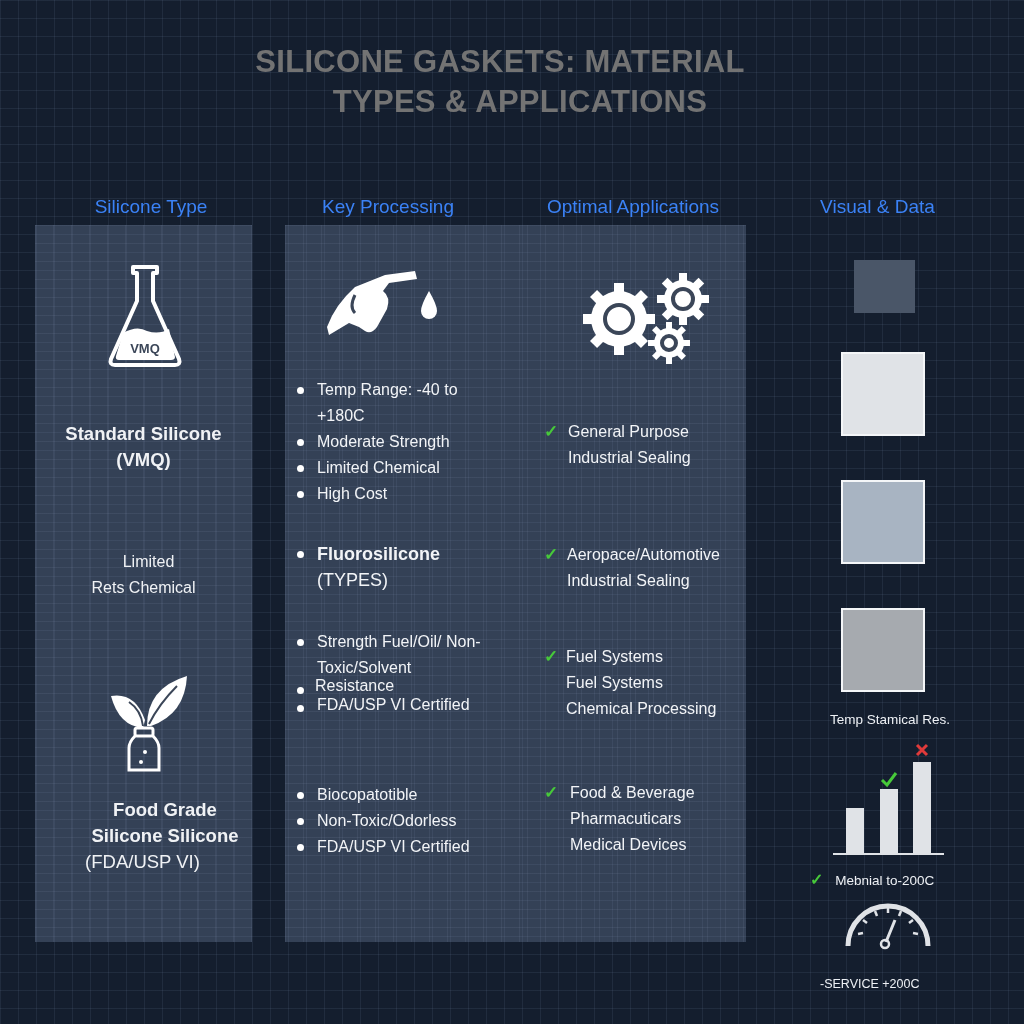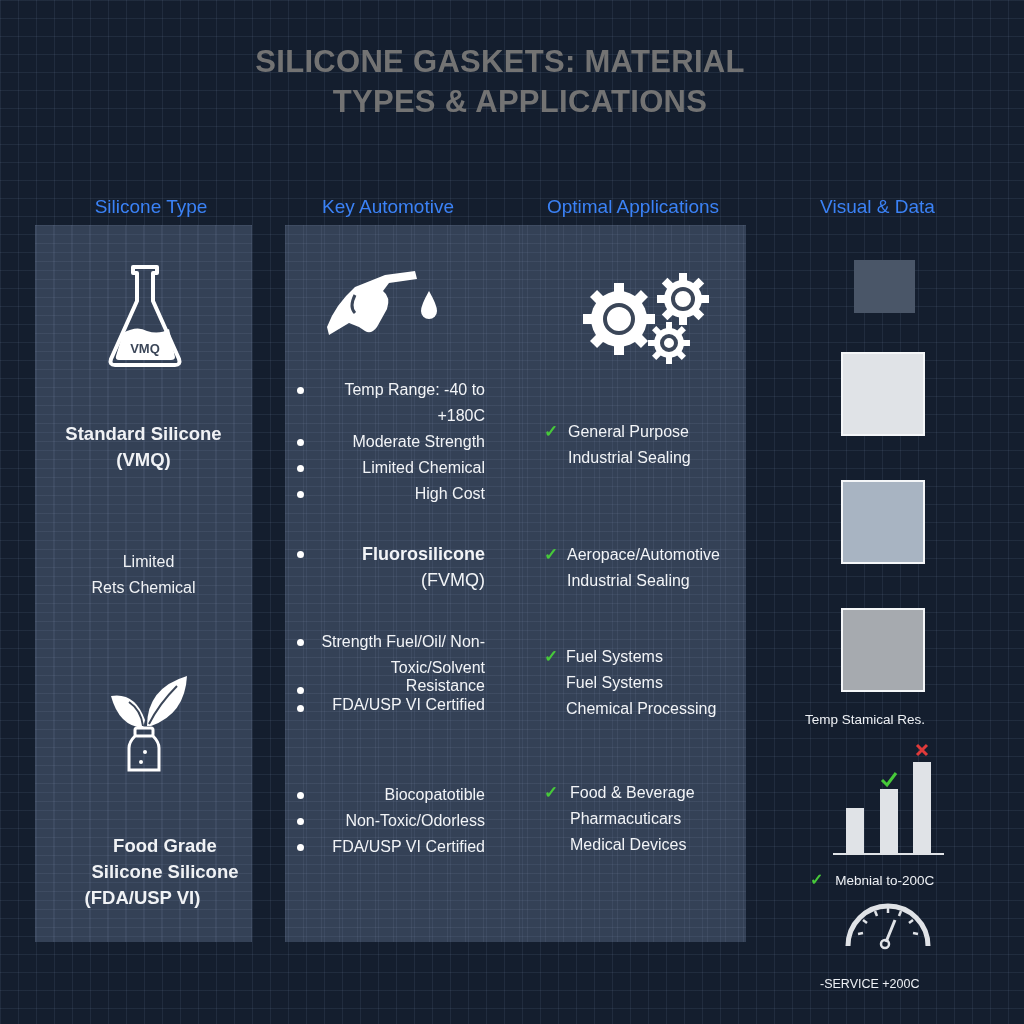--- a/index.html
+++ b/index.html
@@ -41,21 +41,21 @@
 </style>
 </head>
 <body>
 
 <div class="title">
   <span>SILICONE GASKETS: MATERIAL</span>
   <span class="l2">TYPES &amp; APPLICATIONS</span>
 </div>
 
 <div class="col-head" style="left:35px;width:232px;">Silicone Type</div>
-<div class="col-head" style="left:285px;width:206px;">Key Automotive</div>
+<div class="col-head" style="left:285px;width:206px;">Key Processing</div>
 <div class="col-head" style="left:520px;width:226px;">Optimal Applications</div>
 <div class="col-head" style="left:790px;width:175px;">Visual &amp; Data</div>
 
 <div class="panel" style="left:35px;width:217px;">
   <div class="abs" style="left:72px;top:38px;width:76px;height:108px;">
     <svg width="76" height="108" viewBox="0 0 76 108">
       <path d="M26 4 H50 V10 H46 V38 L72 96 Q74 102 68 102 H8 Q2 102 4 96 L30 38 V10 H26 Z" fill="none" stroke="#fff" stroke-width="4" stroke-linejoin="round"></path>
       <path d="M16 70 Q30 62 40 68 Q52 72 62 66 L68 94 Q68 97 64 97 H12 Q8 97 9 93 Z" fill="#fff"></path>
       <text x="38" y="90" font-family="Liberation Sans, sans-serif" font-size="13" font-weight="bold" fill="#3b4658" text-anchor="middle">VMQ</text>
     </svg>
@@ -73,45 +73,45 @@
       <path d="M36 58 Q12 56 4 26 Q28 22 38 50 Z" fill="#fff"></path>
       <path d="M40 56 Q40 18 80 6 Q78 44 44 56 Z" fill="#fff"></path>
       <path d="M36 56 Q34 40 22 32" stroke="#3b4658" stroke-width="2" fill="none"></path>
       <path d="M42 54 Q52 34 70 16" stroke="#3b4658" stroke-width="2" fill="none"></path>
       <rect x="28" y="58" width="18" height="8" rx="2" fill="none" stroke="#fff" stroke-width="3"></rect>
       <path d="M28 66 Q22 72 22 78 V100 H52 V78 Q52 72 46 66" fill="none" stroke="#fff" stroke-width="3"></path>
       <circle cx="38" cy="82" r="2" fill="#fff"></circle>
       <circle cx="34" cy="92" r="2" fill="#fff"></circle>
     </svg>
   </div>
-  <div class="abs ctr txt bold" style="left:0;top:608px;width:260px;">
+  <div class="abs ctr txt bold" style="left:0;top:572px;width:260px;">
     <div>Food Grade</div>
     <div>Silicone Silicone</div>
-    <div style="font-weight:bold;padding-right:45px;">(FDA/USP VI)</div>
-  </div>
-</div>
-
-<div class="panel" style="left:285px;width:242px;text-align:right;">
+    <div style="font-weight:normal;padding-right:45px;">(FDA/USP VI)</div>
+  </div>
+</div>
+
+<div class="panel" style="left:285px;width:242px;">
   <div class="abs" style="left:40px;top:40px;width:120px;height:75px;">
     <svg width="120" height="75" viewBox="0 0 120 75">
       <path d="M30 22 L60 10 L90 6 L92 14 L64 18 L58 26 Q66 32 62 44 L52 62 Q46 70 40 66 L34 62 L24 58 L4 70 L2 62 Q10 40 30 22 Z" fill="#fff"></path>
       <path d="M30 30 Q24 42 30 48" stroke="#3b4658" stroke-width="3" fill="none"></path>
       <path d="M104 26 Q96 40 96 46 A8 8 0 0 0 112 46 Q112 40 104 26 Z" fill="#fff"></path>
     </svg>
   </div>
   <ul class="bul abs" style="left:10px;top:152px;width:190px;">
     <li>Temp Range: -40 to +180C</li>
     <li>Moderate Strength</li>
     <li>Limited Chemical</li>
     <li>High Cost</li>
   </ul>
   <ul class="bul abs" style="left:10px;top:316px;width:190px;">
     <li style="font-weight:bold;font-size:18px;">
       <span>Fluorosilicone</span><br>
-      <span style="font-weight:normal;">(FVMQ)</span>
+      <span style="font-weight:normal;">(TYPES)</span>
     </li>
   </ul>
   <ul class="bul abs" style="left:10px;top:404px;width:190px;">
     <li>Strength Fuel/Oil/ Non-Toxic/Solvent</li>
     <li style="padding-left:20px;line-height:18px;margin-top:-4px;list-style:none;" class="nob">Resistance</li>
     <li style="line-height:20px;">FDA/USP VI Certified</li>
   </ul>
   <ul class="bul abs" style="left:10px;top:557px;width:190px;">
     <li>Biocopatotible</li>
     <li>Non-Toxic/Odorless</li>
@@ -193,21 +193,21 @@
       <div>Pharmacuticars</div>
       <div>Medical Devices</div>
     </div>
   </div>
 </div>
 
 <div class="swatch" style="left:854px;top:260px;width:61px;height:53px;border:none;background:#4a5668;"></div>
 <div class="swatch" style="left:841px;top:352px;width:84px;height:84px;background:#e0e3e7;"></div>
 <div class="swatch" style="left:841px;top:480px;width:84px;height:84px;background:#a8b4c2;"></div>
 <div class="swatch" style="left:841px;top:608px;width:84px;height:84px;background:#a6aaaf;"></div>
-<div class="abs small" style="left:805px;top:712px;width:170px;text-align:left;">Temp Stamical Res.</div>
+<div class="abs small" style="left:805px;top:712px;width:170px;text-align:center;">Temp Stamical Res.</div>
 
 <div class="abs" style="left:830px;top:740px;width:120px;height:120px;">
   <svg width="120" height="120" viewBox="0 0 120 120">
     <rect x="16" y="68" width="18" height="46" fill="#e0e3e7"></rect>
     <rect x="50" y="49" width="18" height="65" fill="#e0e3e7"></rect>
     <rect x="83" y="22" width="18" height="92" fill="#e0e3e7"></rect>
     <line x1="3" y1="114" x2="114" y2="114" stroke="#e0e3e7" stroke-width="2"></line>
     <path d="M52 40 L57 45 L66 33" stroke="#47c93a" stroke-width="3" fill="none"></path>
     <path d="M87 5 L97 15 M97 5 L87 15" stroke="#e03a3a" stroke-width="3"></path>
   </svg>

